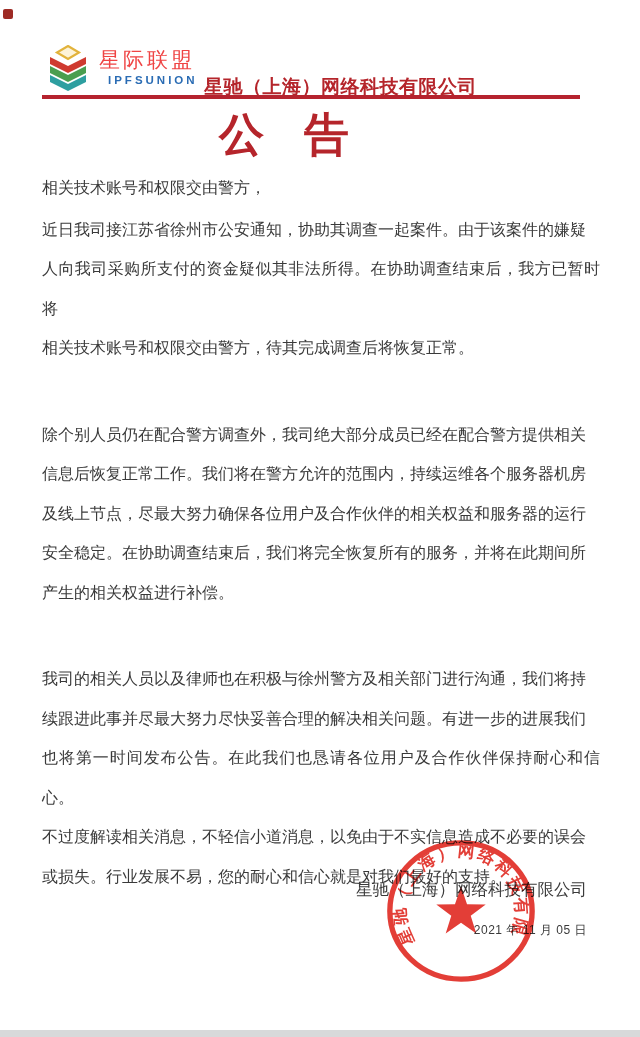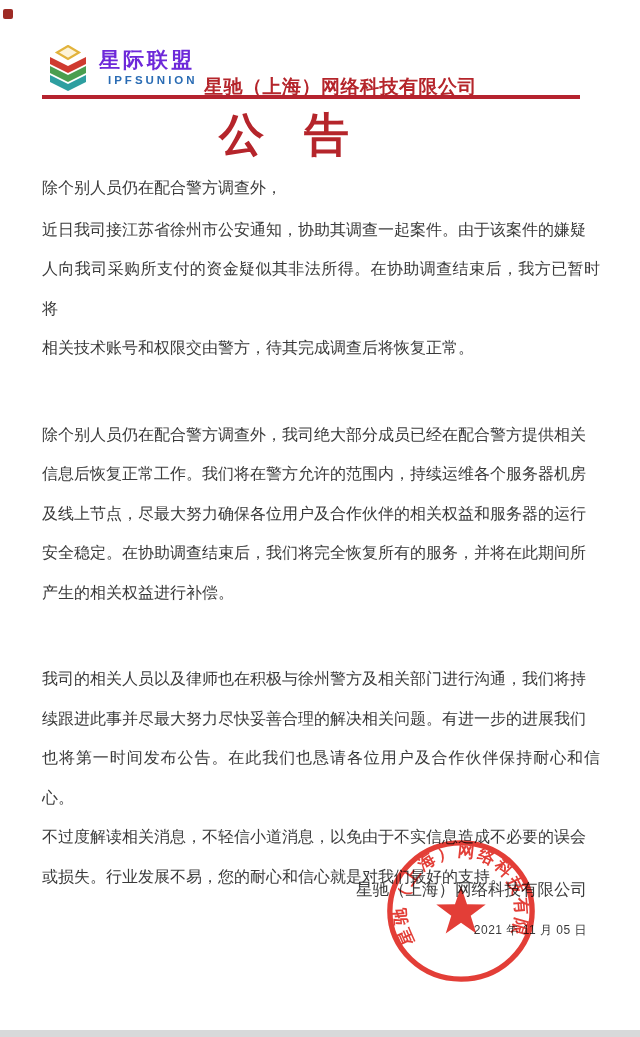--- a/index.html
+++ b/index.html
@@ -11,21 +11,21 @@
     font-family:"Liberation Sans","DejaVu Sans",sans-serif;
   }
   .red-dot{
     position:absolute;left:3px;top:9px;width:10px;height:10px;
     background:#9e2b25;border-radius:2px;
   }
   
   .logo-icon{position:absolute;left:44px;top:45px;width:48px;height:52px;}
   .logo-name{
     position:absolute;left:99px;top:46px;
-    font-size:21px;font-weight:bold;letter-spacing:3px;color:#6d28d9;
+    font-size:21px;font-weight:normal;letter-spacing:3px;color:#ef4444;
   }
   .logo-sub{
     position:absolute;left:108px;top:74px;
     font-size:11.5px;font-weight:bold;letter-spacing:3px;color:#2a6cb4;
   }
   .header-company{
     position:absolute;left:204px;top:74px;
     font-family:"Liberation Serif","DejaVu Serif",serif;
     font-size:19px;font-weight:bold;color:#b5252b;letter-spacing:0.5px;
   }
@@ -81,21 +81,21 @@
     <path d="M6,30 L24,39 L42,30 L42,37 L24,46 L6,37 Z" fill="#2e9fa0"></path>
   </svg>
   <div class="logo-name">星际联盟</div>
   <div class="logo-sub">IPFSUNION</div>
   <div class="header-company">星驰（上海）网络科技有限公司</div>
   <div class="header-rule"></div>
 
   <div class="doc-title">公告</div>
 
   <div class="doc-body">
-    <p class="greeting">除个别人员仍在配合警方调查外，</p>
+    <p class="greeting">相关技术账号和权限交由警方，</p>
     <p class="joined">近日我司接江苏省徐州市公安通知，协助其调查一起案件。由于该案件的嫌疑
 人向我司采购所支付的资金疑似其非法所得。在协助调查结束后，我方已暂时将
 相关技术账号和权限交由警方，待其完成调查后将恢复正常。</p>
     <p>除个别人员仍在配合警方调查外，我司绝大部分成员已经在配合警方提供相关
 信息后恢复正常工作。我们将在警方允许的范围内，持续运维各个服务器机房
 及线上节点，尽最大努力确保各位用户及合作伙伴的相关权益和服务器的运行
 安全稳定。在协助调查结束后，我们将完全恢复所有的服务，并将在此期间所
 产生的相关权益进行补偿。</p>
     <p>我司的相关人员以及律师也在积极与徐州警方及相关部门进行沟通，我们将持
 续跟进此事并尽最大努力尽快妥善合理的解决相关问题。有进一步的进展我们

